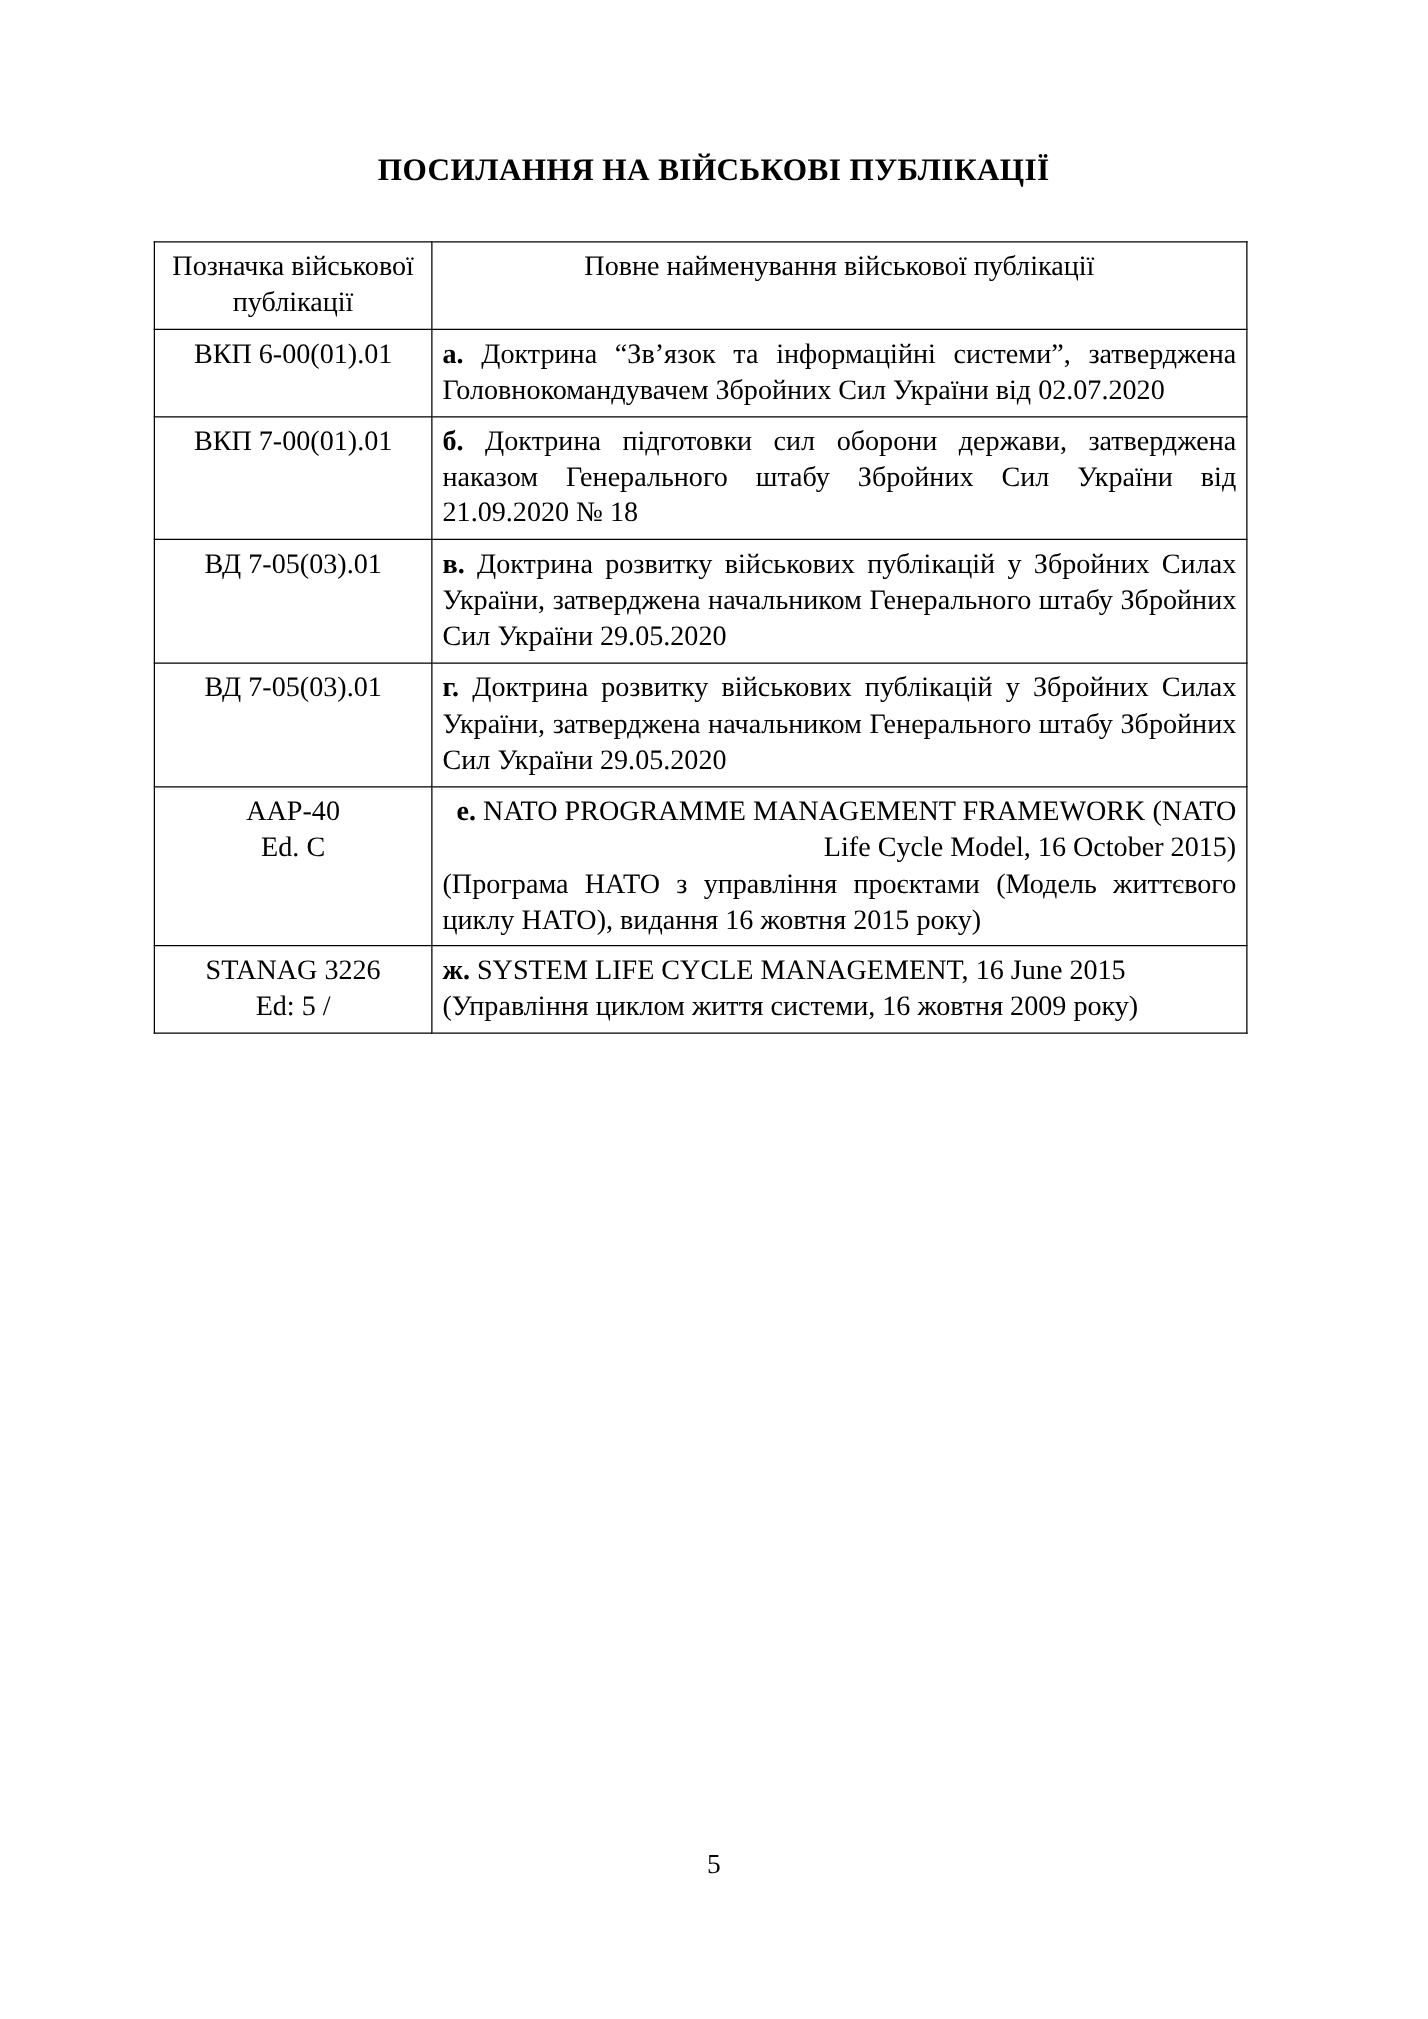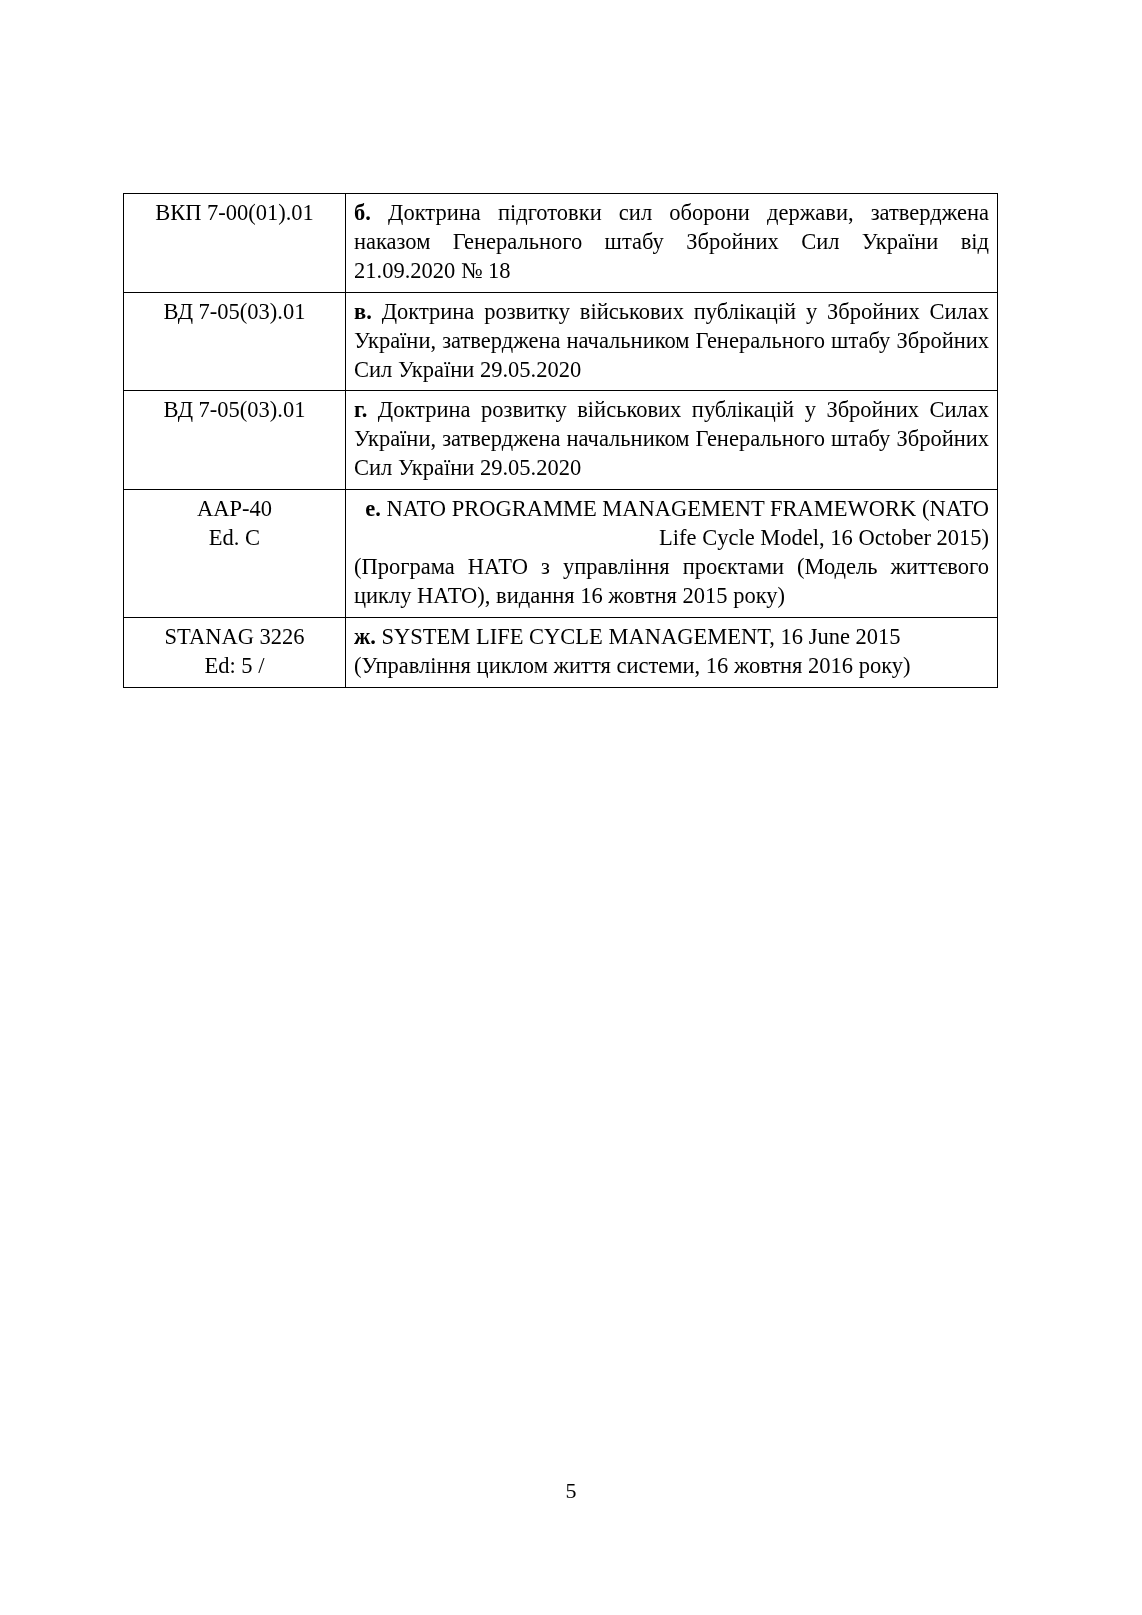--- a/index.html
+++ b/index.html
@@ -86,28 +86,41 @@
     text-align: center;
     font-size: 22px;
   }
   .code-line { display: block; }
 </style>
 </head>
 <body>
 
 <div class="page">
 
+  <div class="doc-title">ПОСИЛАННЯ НА ВІЙСЬКОВІ ПУБЛІКАЦІЇ</div>
 
   <table class="ref-table">
     <colgroup>
         <col class="c1">
         <col class="c2">
       </colgroup>
     <tbody>
+      <tr>
+        <td class="head">Позначка військової публікації</td>
+        <td class="head">Повне найменування військової публікації</td>
+      </tr>
 
+      <tr>
+        <td class="code">
+          <span class="code-line">ВКП 6-00(01).01</span>
+        </td>
+        <td class="body">
+          <p class="para"><span class="lead">а.</span> <span>Доктрина “Зв’язок та інформаційні системи”, затверджена Головнокомандувачем Збройних Сил України від 02.07.2020</span></p>
+        </td>
+      </tr>
 
       <tr>
         <td class="code">
           <span class="code-line">ВКП 7-00(01).01</span>
         </td>
         <td class="body nojust">
           <p class="para"><span class="lead">б.</span> <span>Доктрина підготовки сил оборони держави, затверджена наказом Генерального штабу Збройних Сил України від 21.09.2020 № 18</span></p>
         </td>
       </tr>
 
@@ -141,21 +154,21 @@
         </td>
       </tr>
 
       <tr>
         <td class="code">
           <span class="code-line">STANAG 3226</span>
           <span class="code-line">Ed: 5 /</span>
         </td>
         <td class="body">
           <p class="para"><span class="lead">ж.</span> <span>SYSTEM LIFE CYCLE MANAGEMENT, 16 June 2015</span></p>
-          <p class="para">(Управління циклом життя системи, 16 жовтня 2016 року)</p>
+          <p class="para">(Управління циклом життя системи, 16 жовтня 2009 року)</p>
         </td>
       </tr>
     </tbody>
   </table>
 
   <div class="page-number">5</div>
 
 </div>
 
 </body></html>

